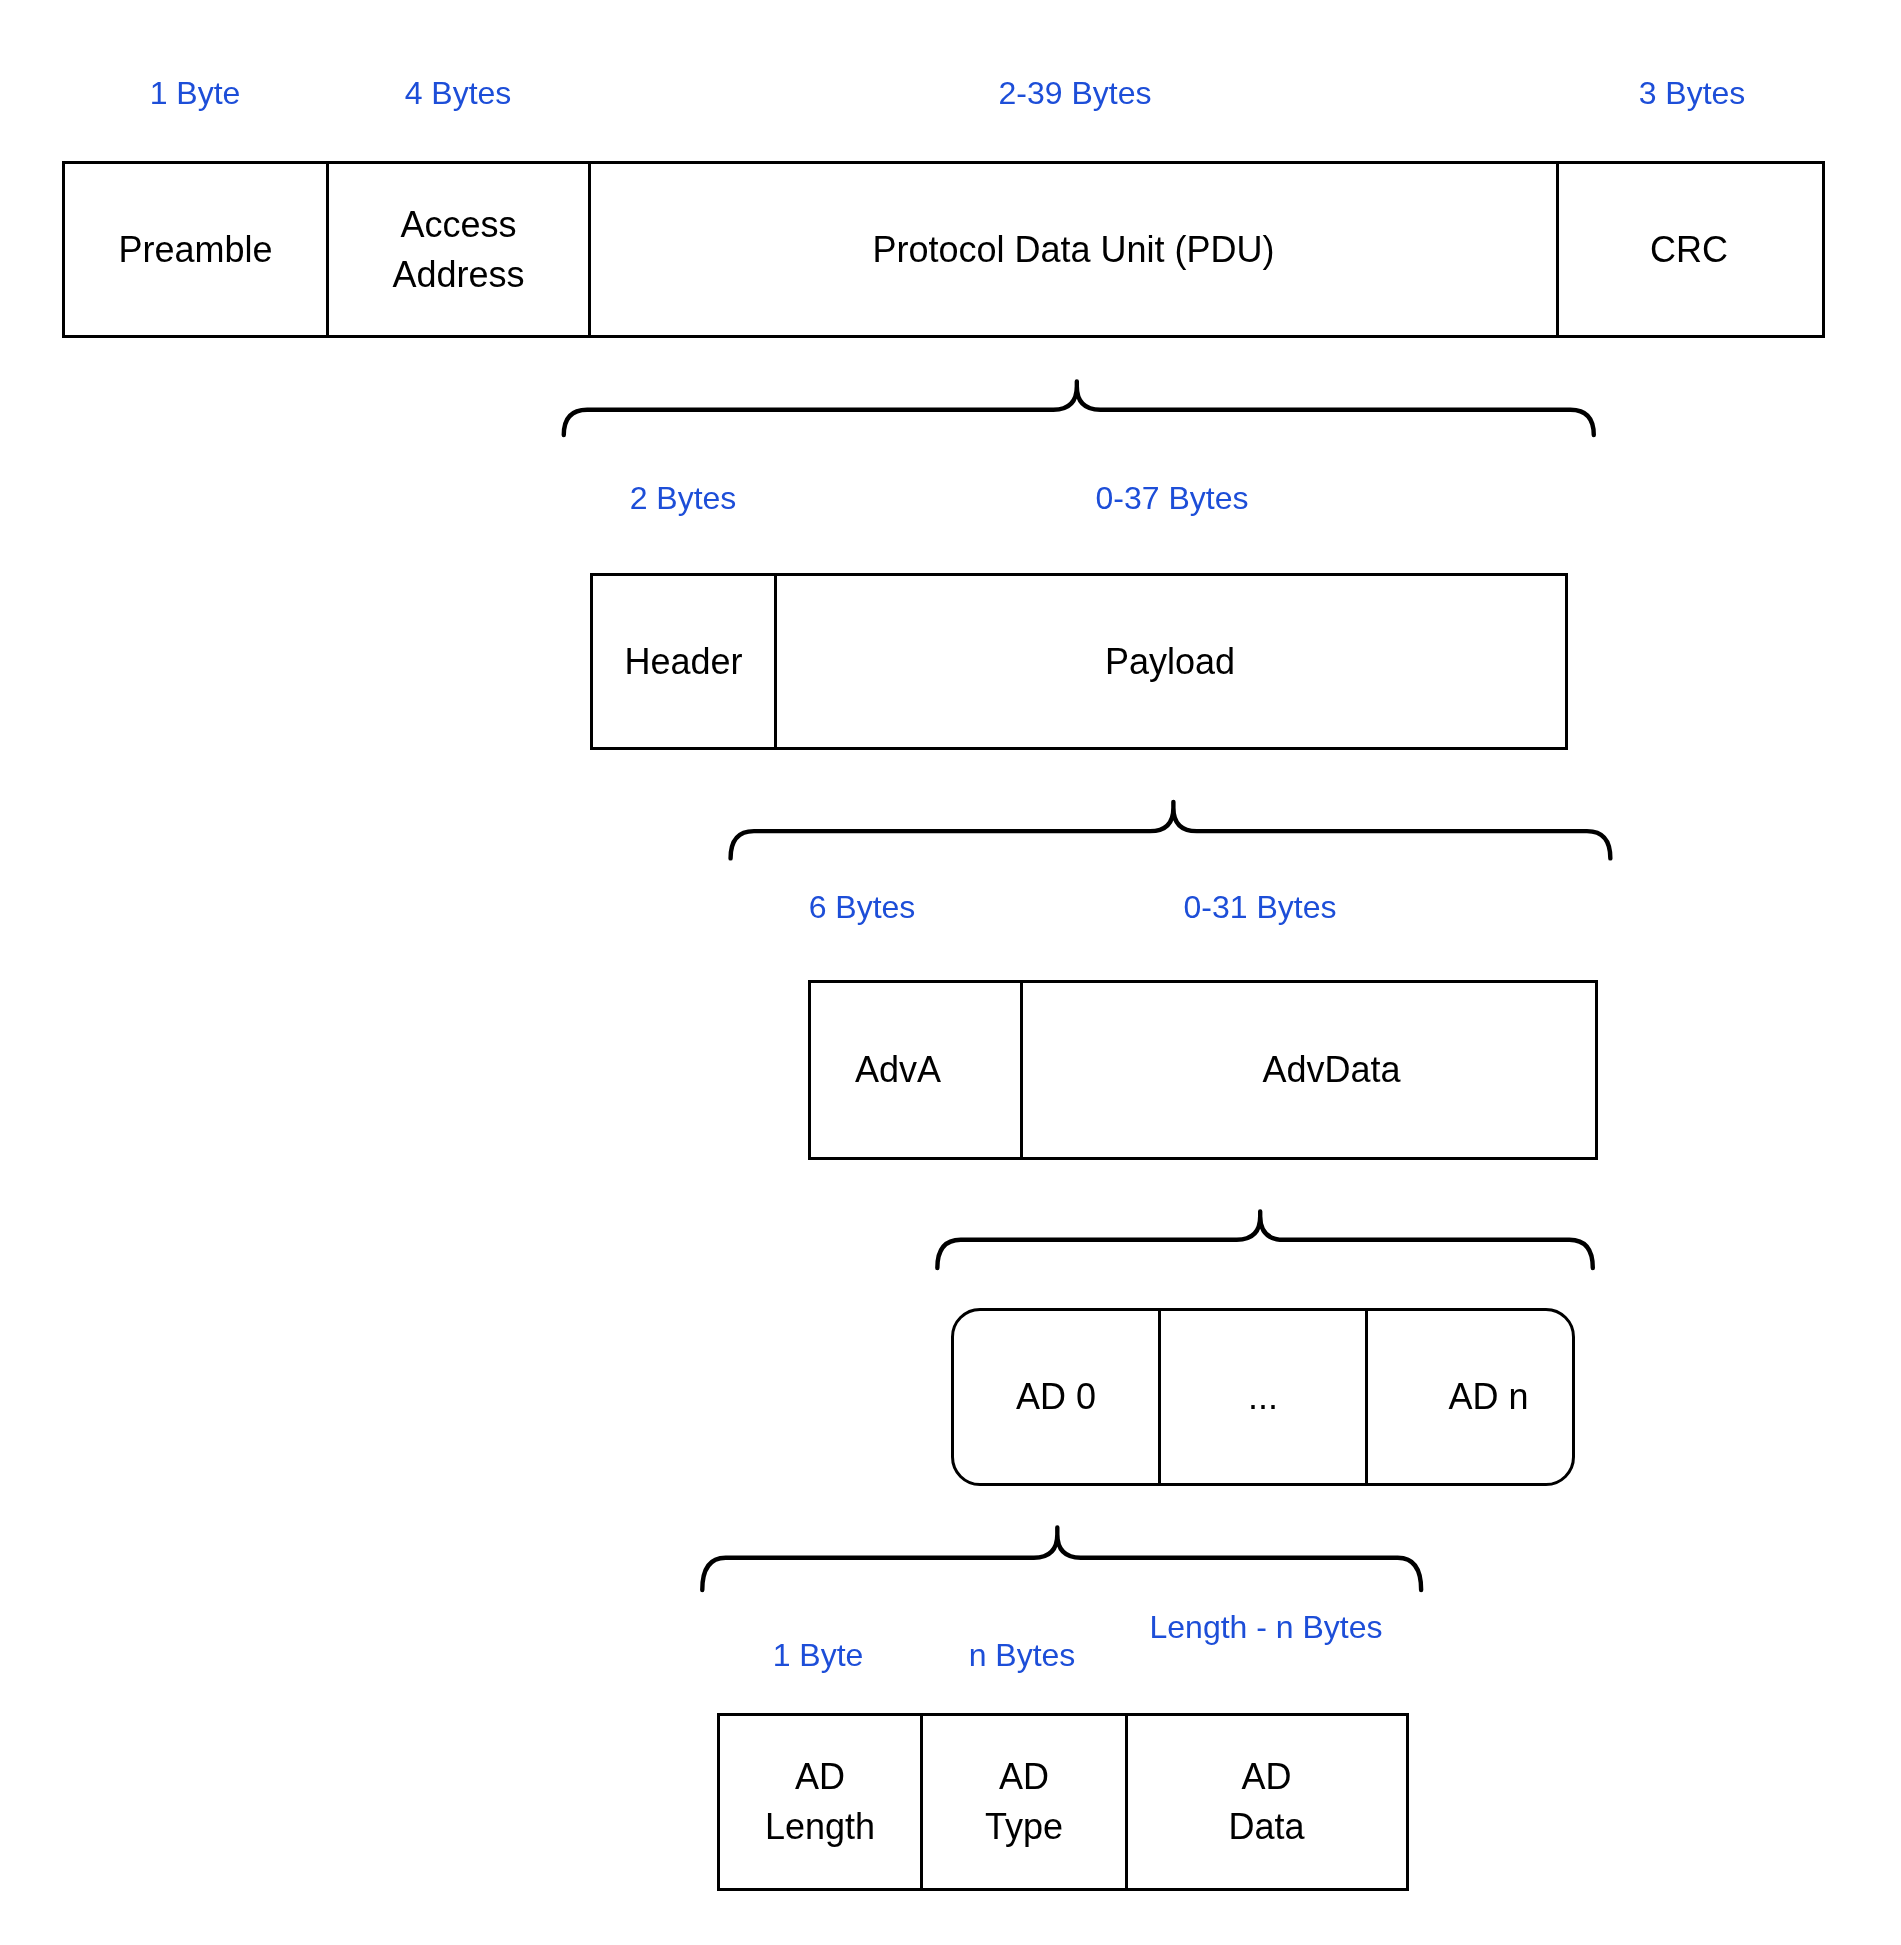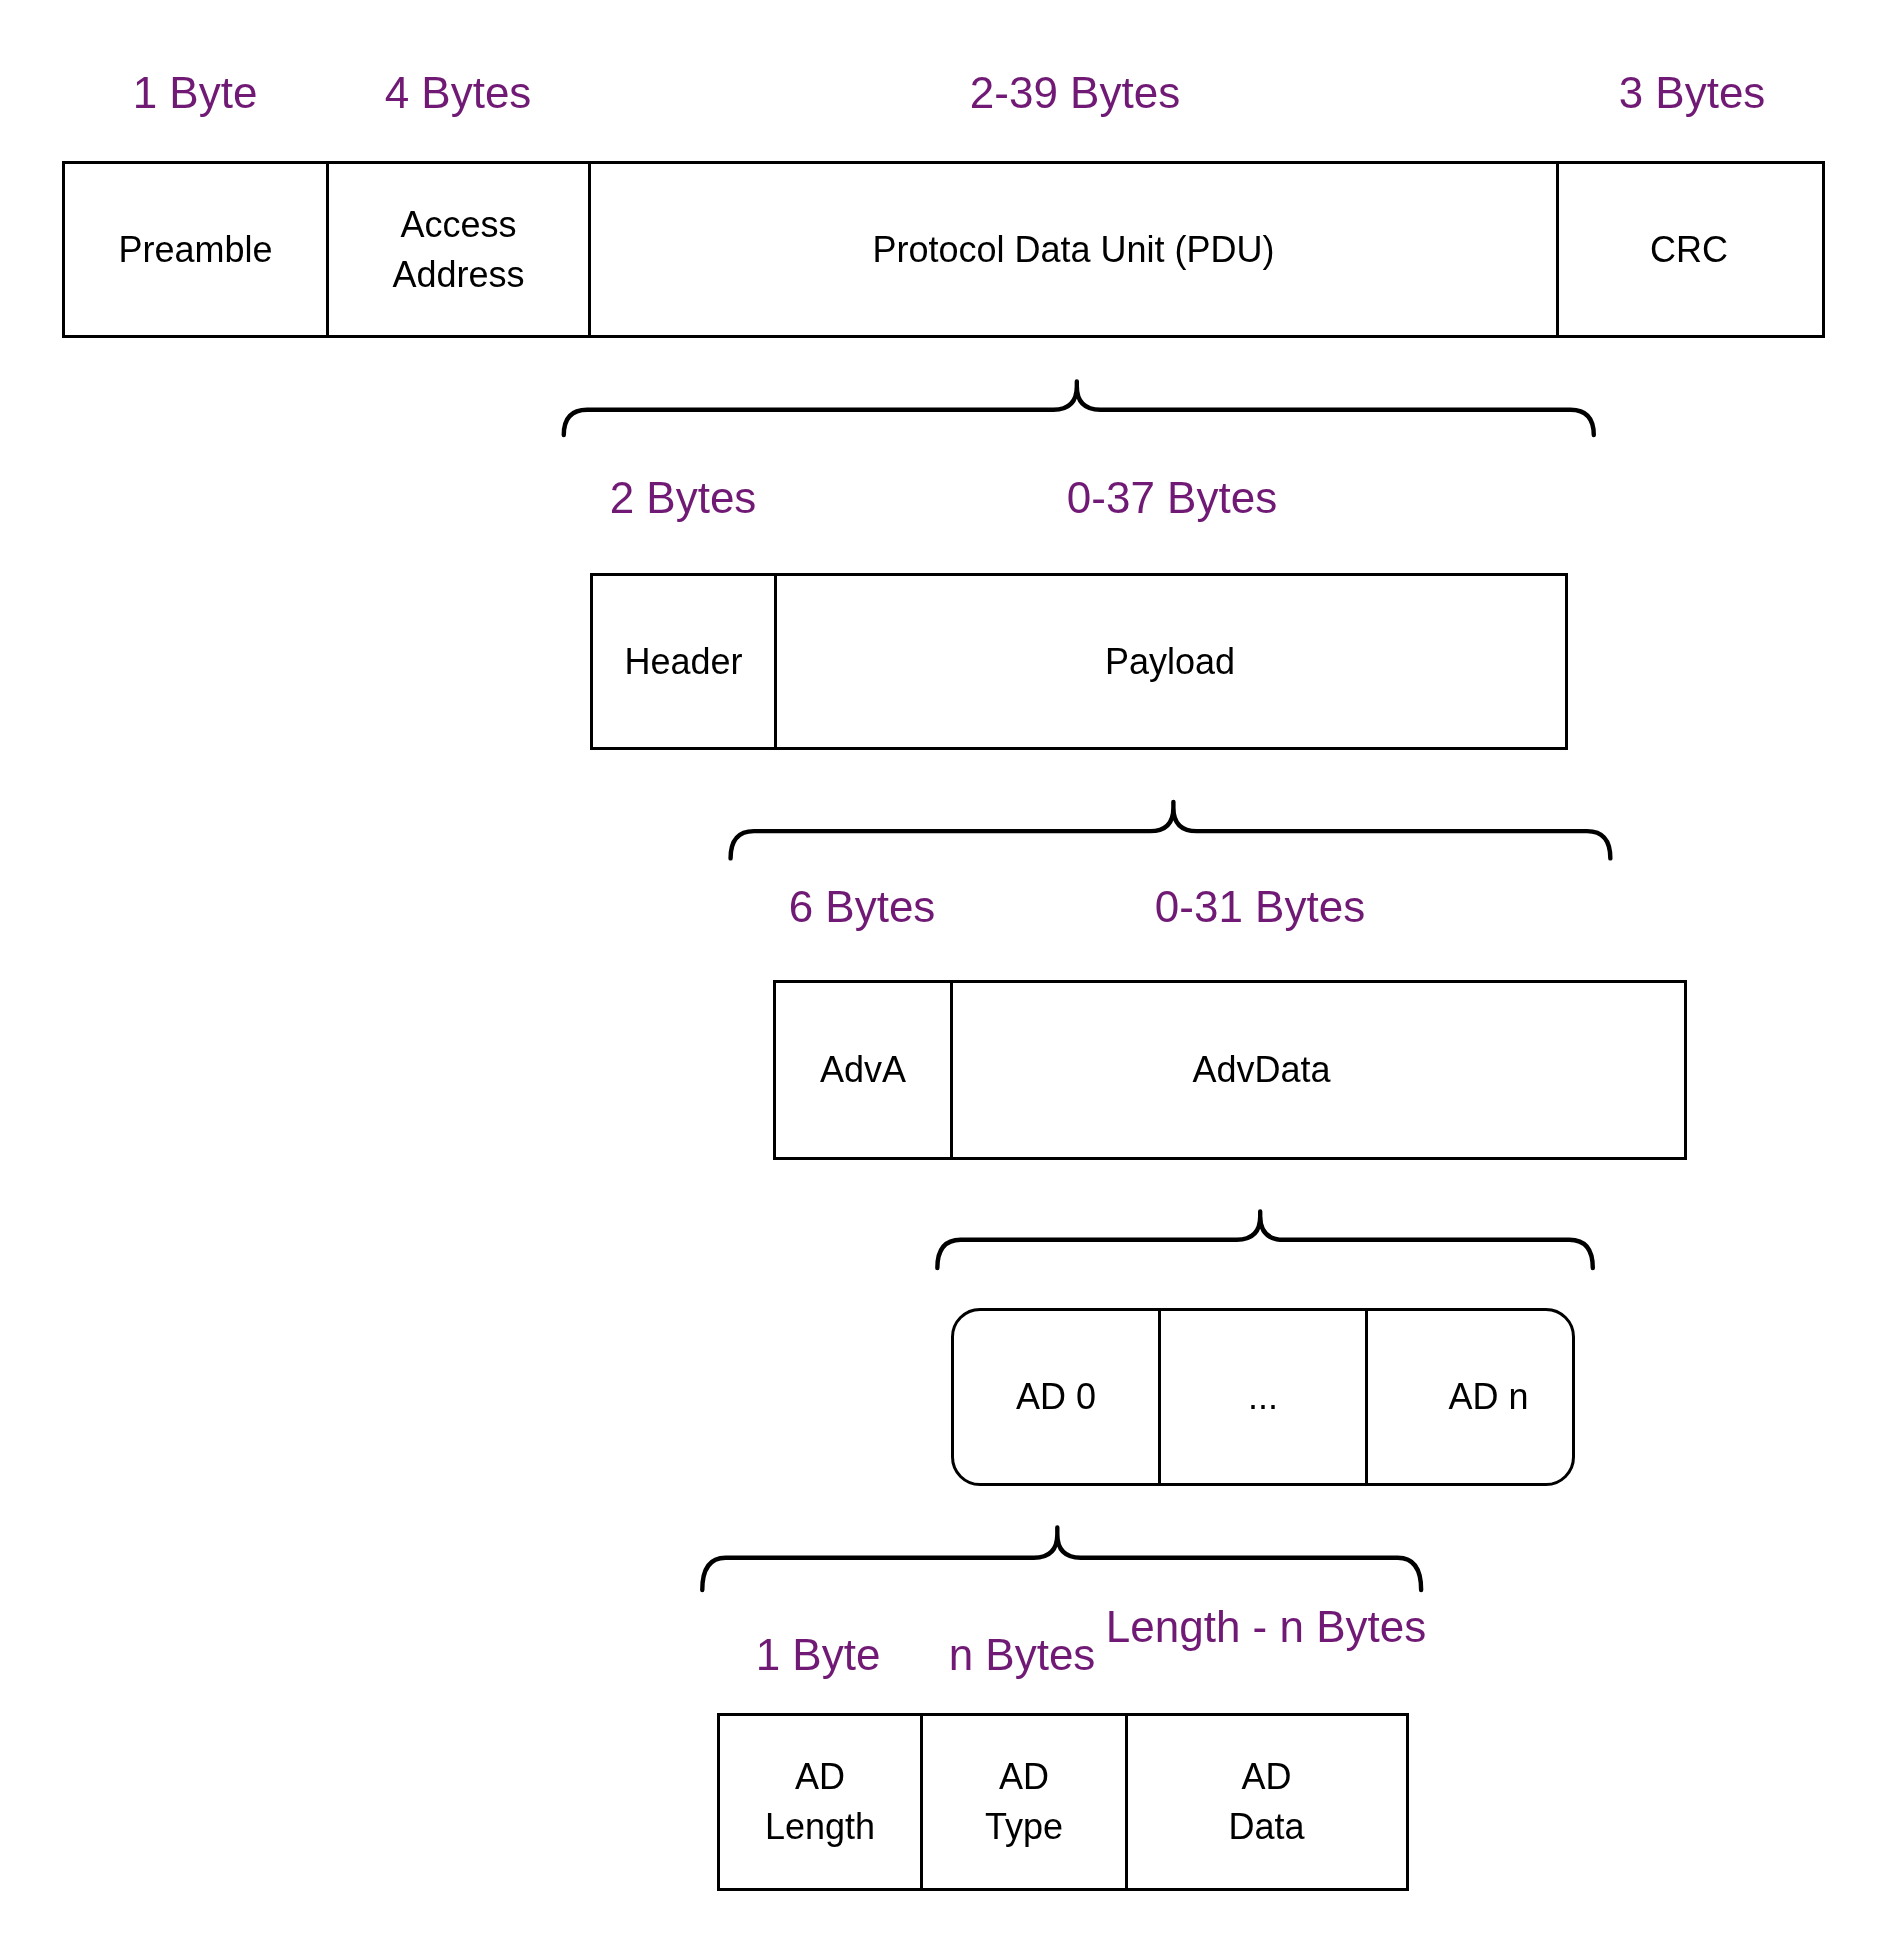--- a/index.html
+++ b/index.html
@@ -11,24 +11,24 @@
     position: relative;
     width: 1902px;
     height: 1946px;
     background: #ffffff;
     font-family: "Liberation Sans", "DejaVu Sans", sans-serif;
     color: #000000;
   }
   .size-label {
     position: absolute;
     transform: translate(-50%, -50%);
-    font-size: 44px;
+    font-size: 32px;
     line-height: 1.2;
     white-space: nowrap;
-    color: #701a75;
+    color: #1d4ed8;
   }
   .box-row {
     position: absolute;
     display: flex;
     box-sizing: border-box;
     border: 3.9px solid #000000;
     background: #ffffff;
   }
   .cell {
     box-sizing: border-box;
@@ -81,21 +81,21 @@
   <div class="size-label" style="left:1172px; top:498px;">0-37 Bytes</div>
 
   <div class="box-row" style="left:590px; top:573px; width:978px; height:177px;">
     <div class="cell" style="width:181px;">Header</div>
     <div class="cell" style="width:789px;">Payload</div>
   </div>
 
   <div class="size-label" style="left:862px; top:907px;">6 Bytes</div>
   <div class="size-label" style="left:1260px; top:907px;">0-31 Bytes</div>
 
-  <div class="box-row" style="left:773px; top:980px; width:914px; height:180px;">
+  <div class="box-row" style="left:808px; top:980px; width:790px; height:180px;gap:35px;">
     <div class="cell" style="width:174px;">AdvA</div>
     <div class="cell" style="width:620px;">AdvData</div>
   </div>
 
   <div class="box-row" style="left:951px; top:1308px; width:624px; height:178px;border-radius:29px;">
     <div class="cell" style="width:204px;">AD 0</div>
     <div class="cell" style="width:207px;">...</div>
     <div class="cell" style="width:244px;">AD n</div>
   </div>
 

